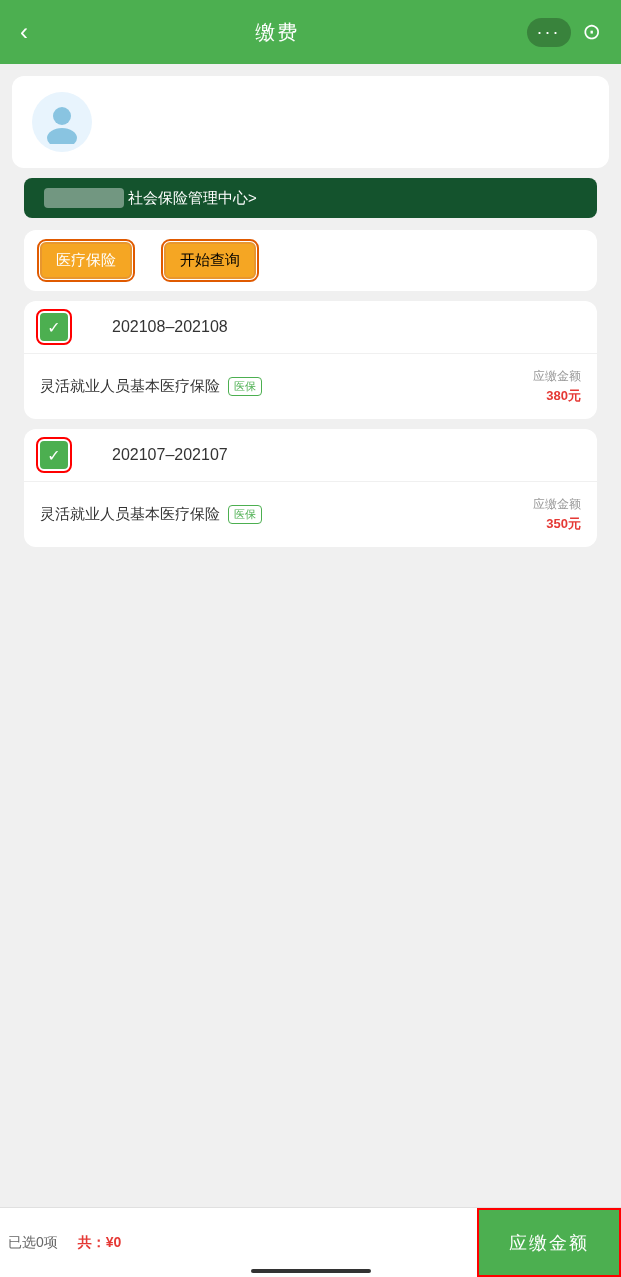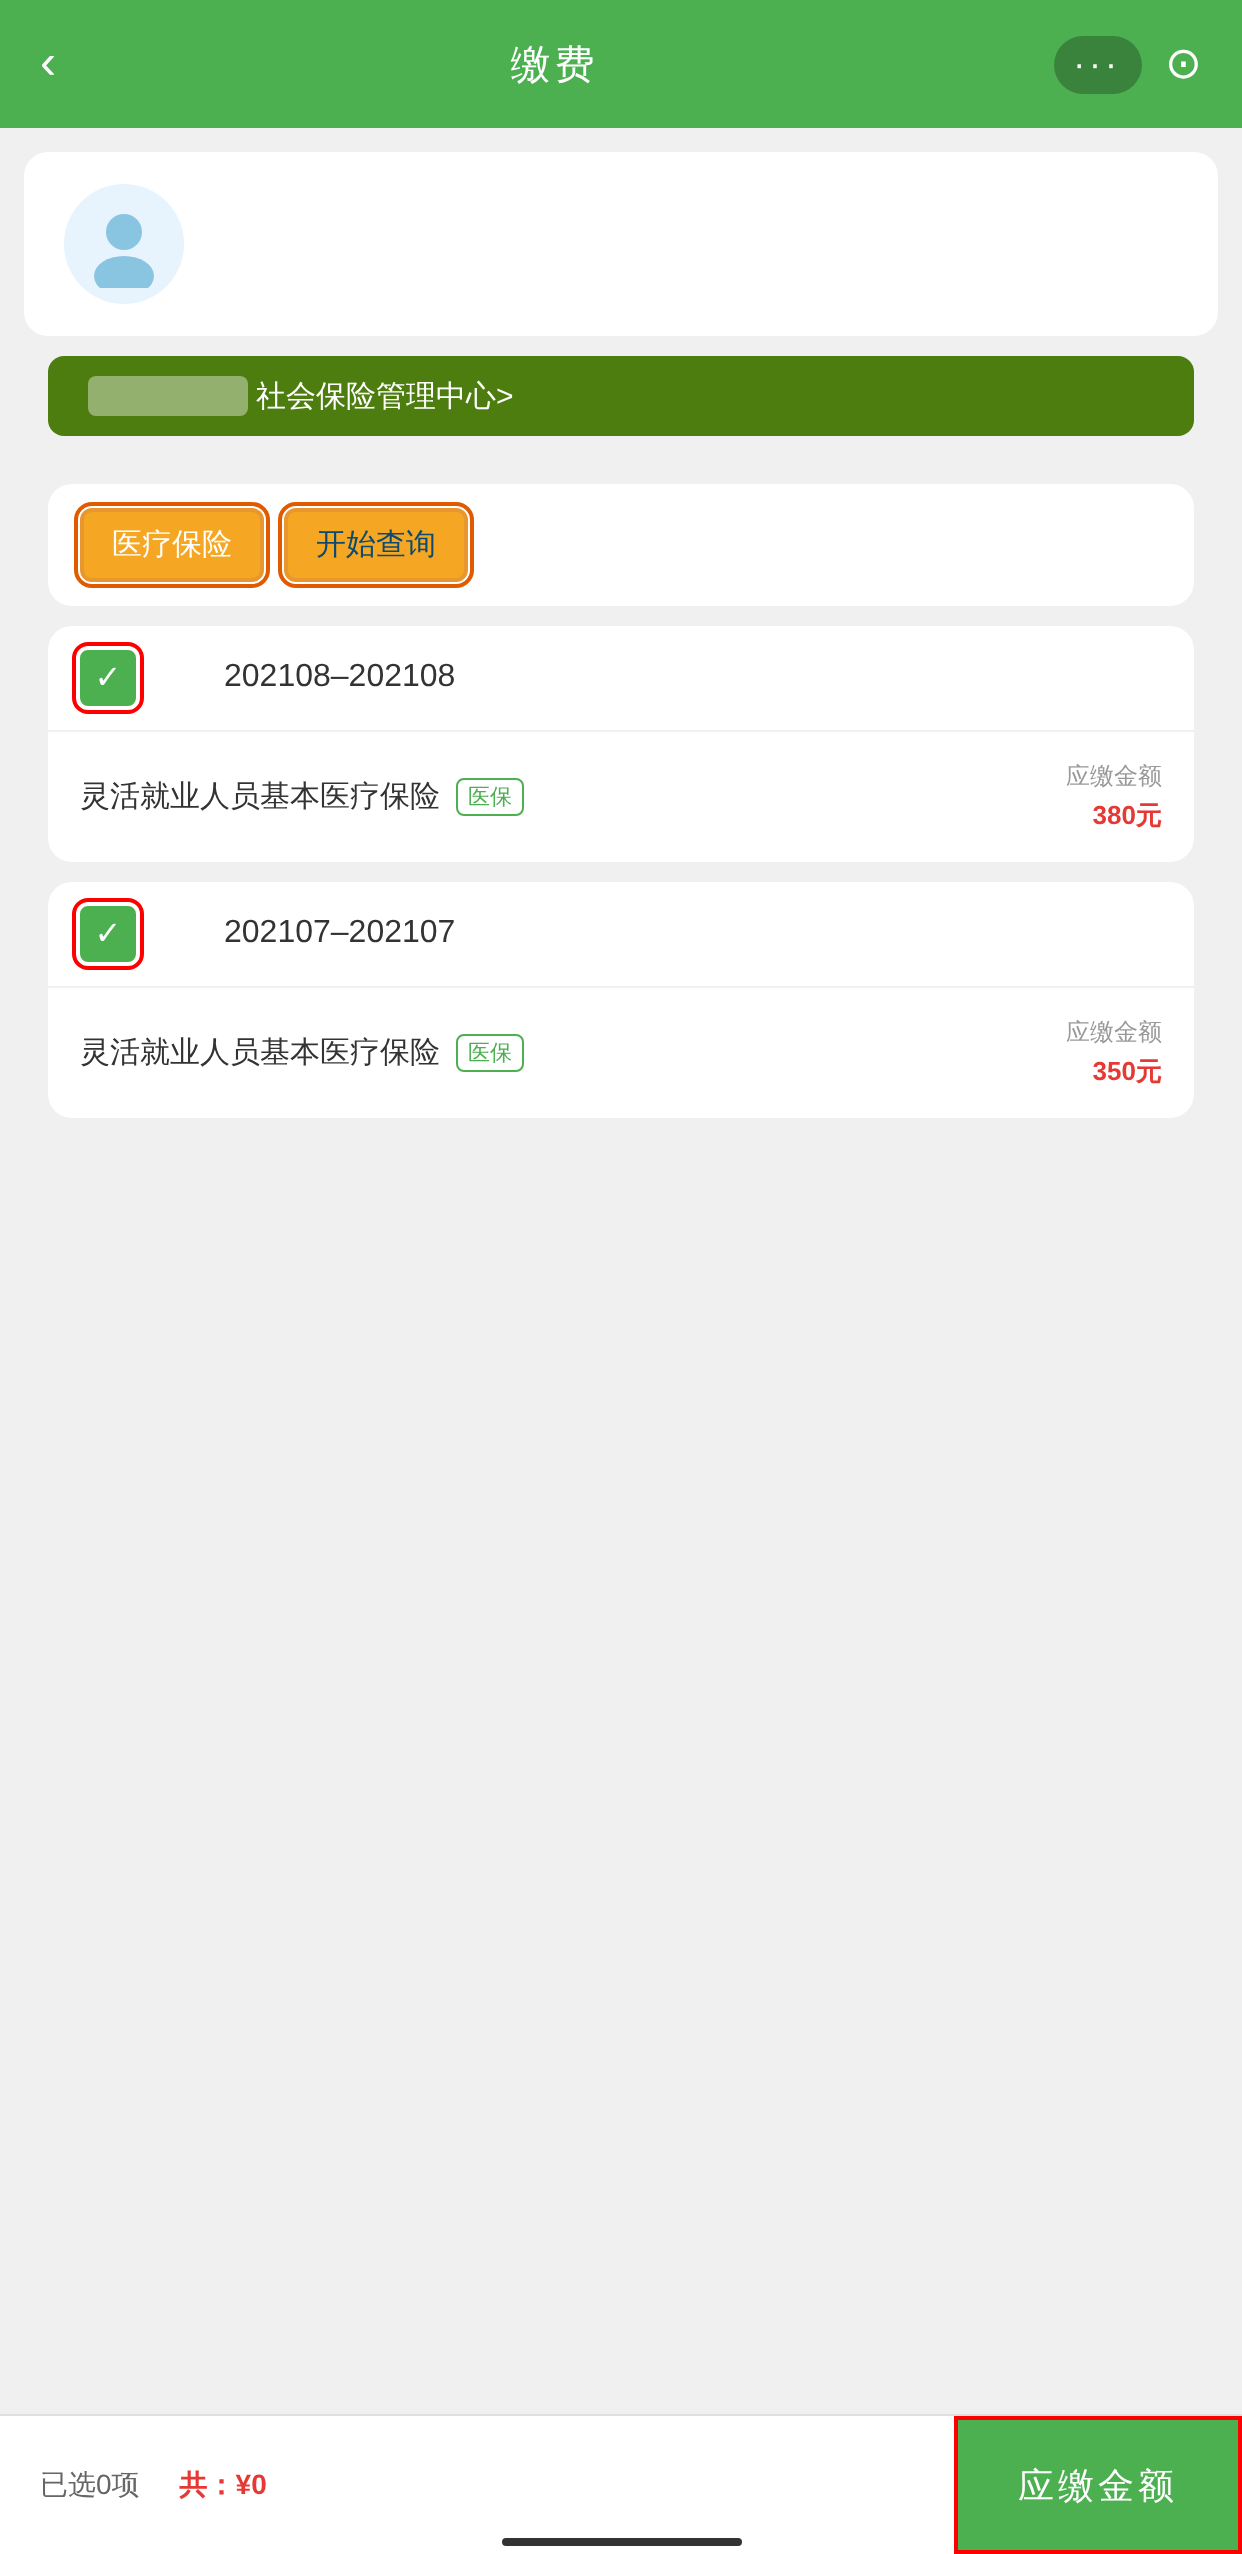--- a/index.html
+++ b/index.html
@@ -75,28 +75,28 @@
       background: #e8f4fd;
       display: flex;
       align-items: center;
       justify-content: center;
       overflow: hidden;
       flex-shrink: 0;
     }
 
     
     .green-banner {
-      background: #4d7c0f;
+      background: #14532d;
       padding: 10px 20px;
       display: flex;
       align-items: center;
       color: white;
       font-size: 15px;
       border-radius: 8px;
-      margin: 0 12px 24px 12px;
+      margin: 0 12px 12px 12px;
     }
     .banner-blurred {
       background: rgba(255,255,255,0.4);
       border-radius: 4px;
       width: 80px;
       height: 20px;
       margin-right: 4px;
     }
     .banner-text {
       color: white;
@@ -125,29 +125,30 @@
       border-radius: 6px;
       padding: 7px 14px;
       font-size: 15px;
       cursor: pointer;
       white-space: nowrap;
       outline: 2px solid #e05a00;
       outline-offset: 1px;
     }
     .btn-query {
       background: #f5a623;
-      color: #0c4a6e;
+      color: #000000;
       border: 2px solid #e8962e;
       border-radius: 6px;
       padding: 7px 14px;
       font-size: 15px;
       cursor: pointer;
       white-space: nowrap;
       outline: 2px solid #e05a00;
       outline-offset: 1px;
+      margin-left: 22px;
     }
 
     
     .payment-card {
       background: white;
       border-radius: 12px;
       margin: 0 12px 10px 12px;
       overflow: hidden;
     }
     .payment-card-header {
@@ -232,21 +233,21 @@
       display: flex;
       align-items: center;
       height: 70px;
       border-top: 1px solid #e0e0e0;
     }
     .bottom-left {
       flex: 1;
       display: flex;
       align-items: flex-start;
       gap: 20px;
-      padding: 0 20px;
+      padding: 0 8px;
     }
     .selected-count {
       font-size: 14px;
       color: #666;
     }
     .total-amount {
       font-size: 14px;
       color: #333;
     }
     .total-amount span {

